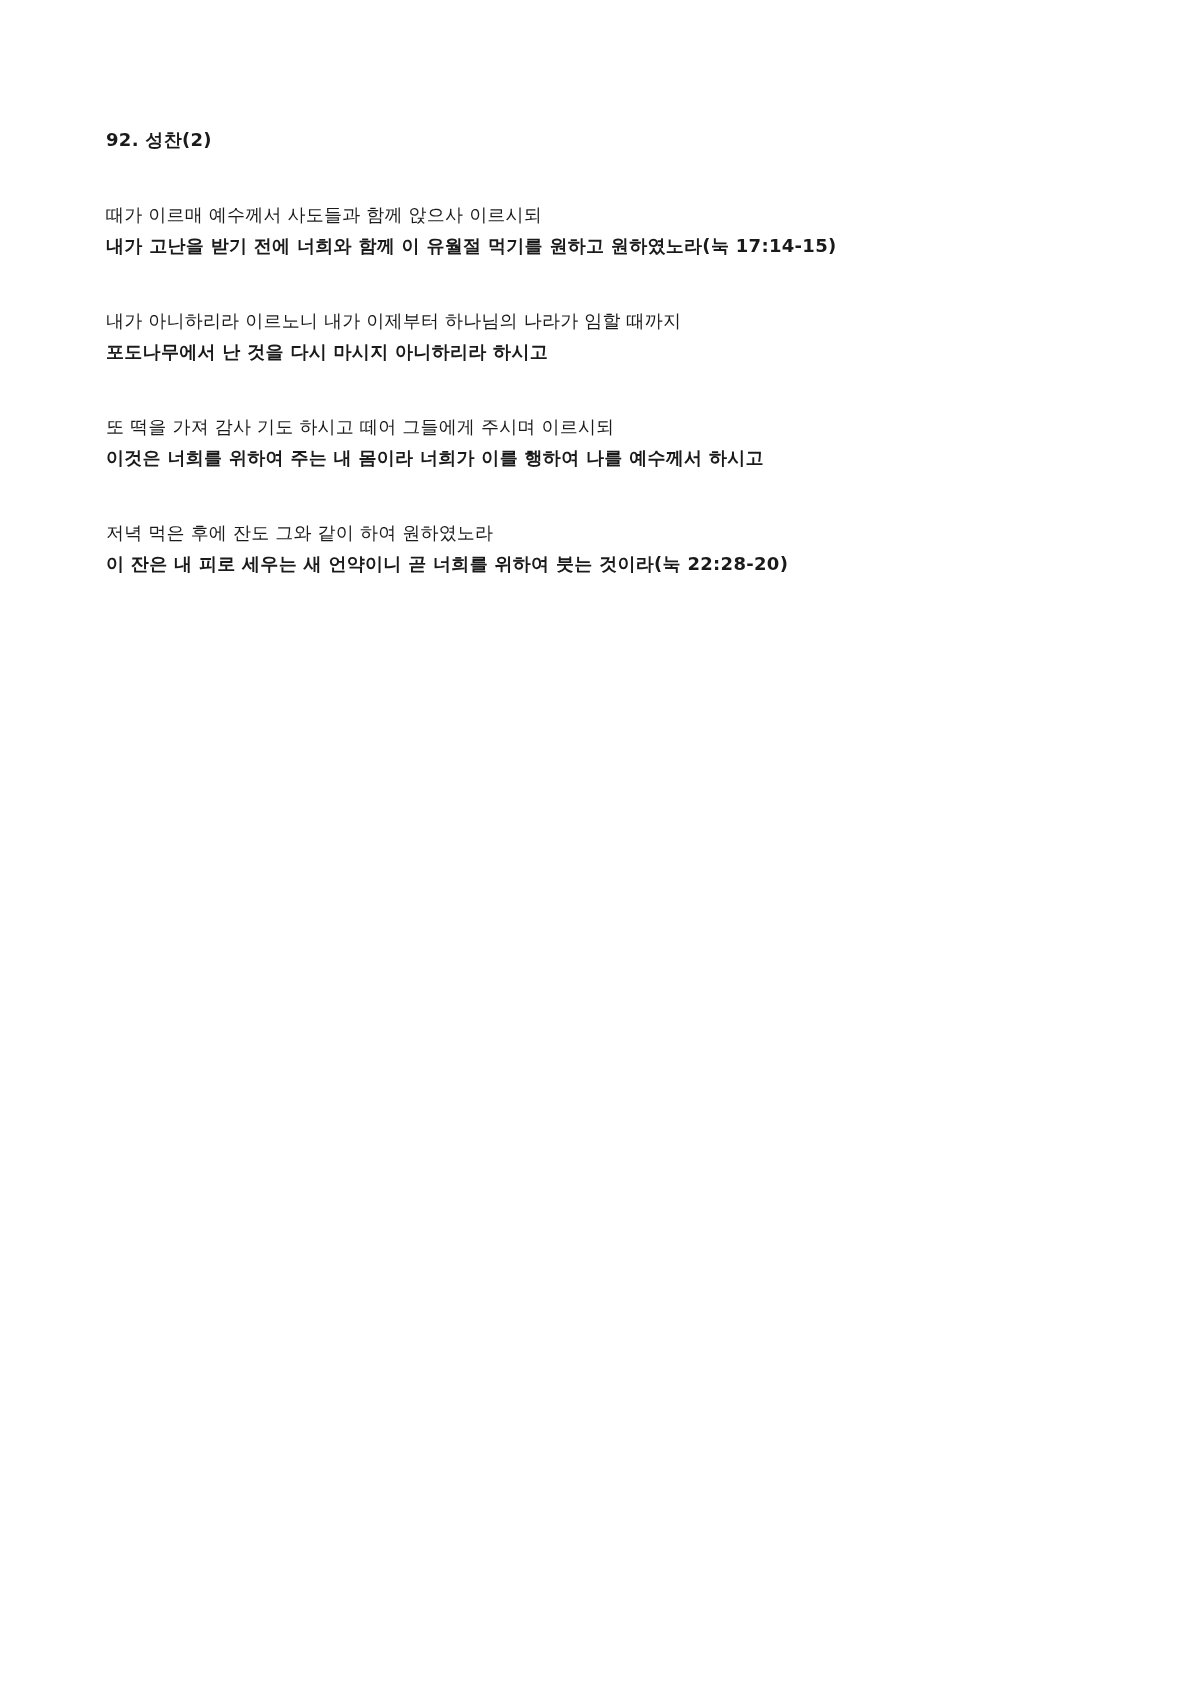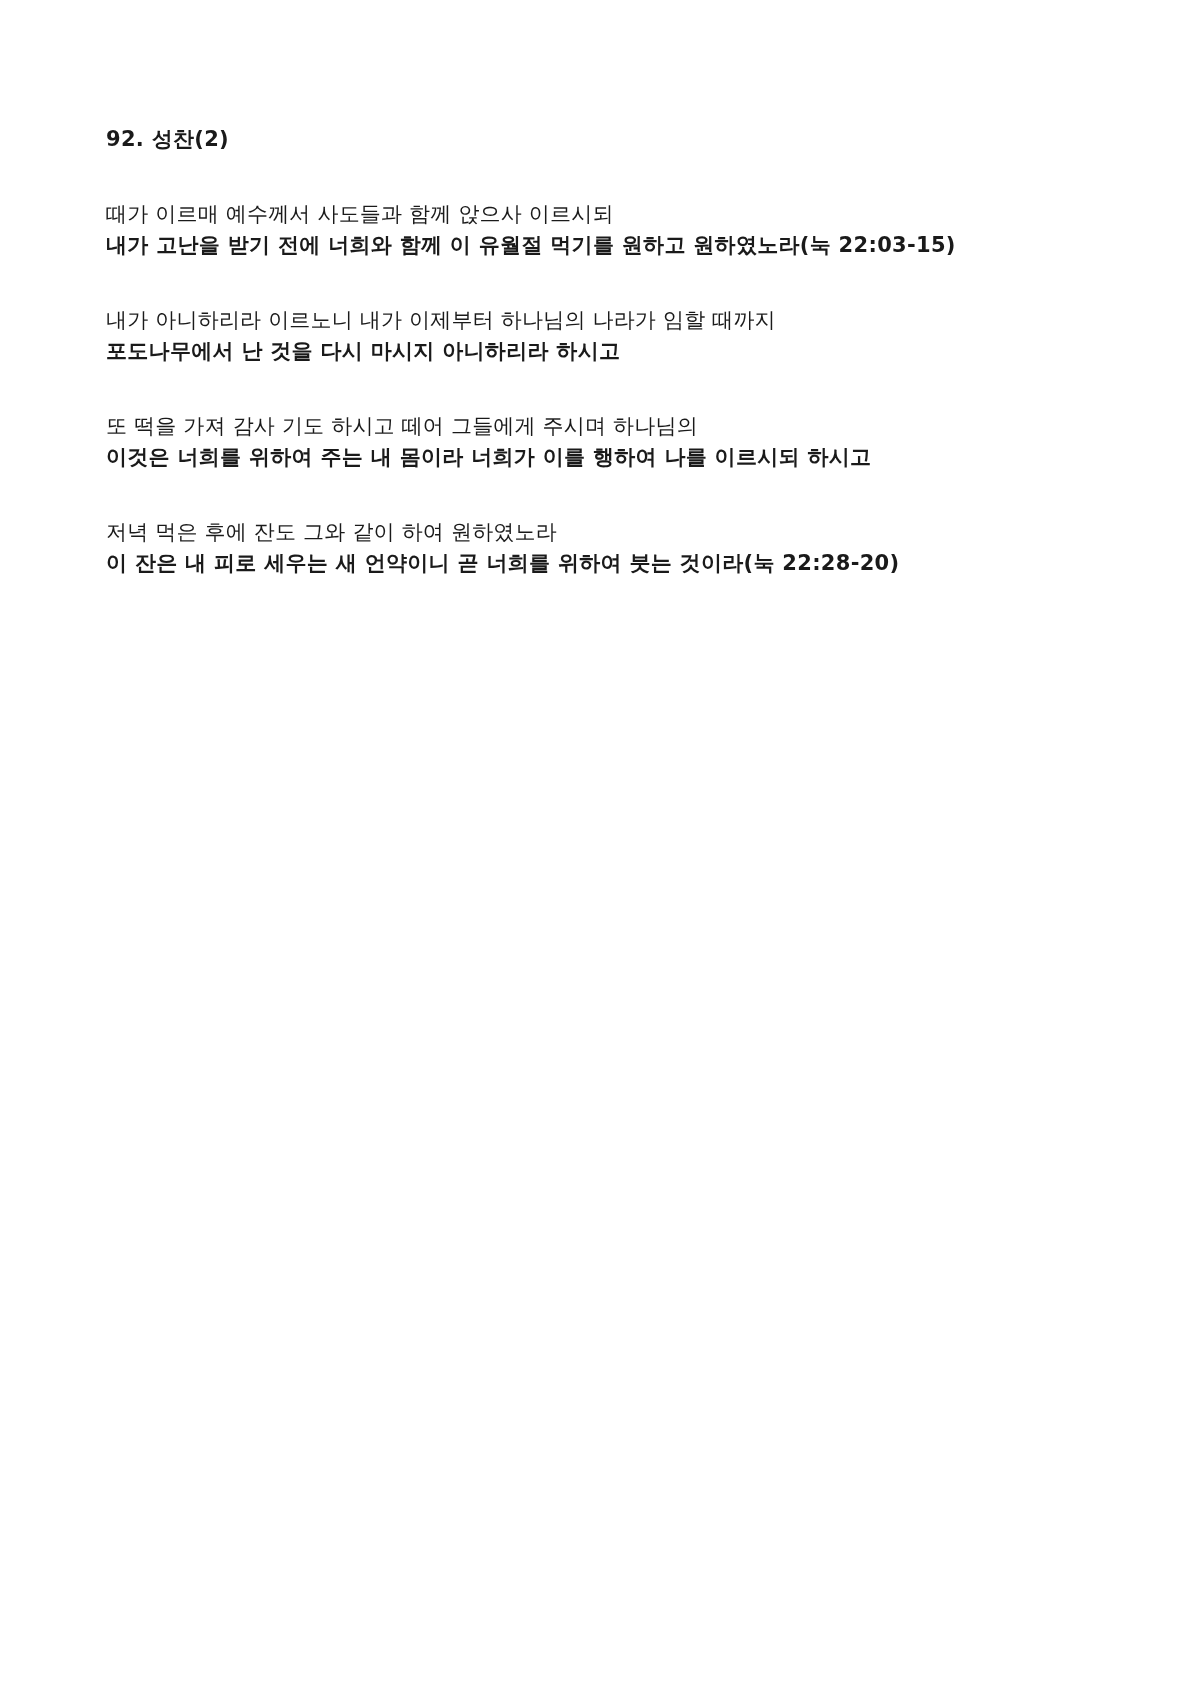--- a/index.html
+++ b/index.html
@@ -18,21 +18,21 @@
     position: relative;
     width: 1190px;
     height: 1682px;
     box-sizing: border-box;
     padding: 124px 110px 80px 106px;
   }
   .doc-body {
     display: block;
   }
   .line {
-    font-size: 21px;
+    font-size: 18px;
     line-height: 31px;
     letter-spacing: 0.2px;
     white-space: pre-wrap;
     word-break: keep-all;
   }
   .line.title {
     font-weight: 700;
     letter-spacing: 0.3px;
   }
   .line.bold {
@@ -44,21 +44,21 @@
     margin-top: 44px;
   }
 </style>
 </head>
 <body>
 
 <div class="page">
   <div class="doc-body">
     <div class="line title">92. 성찬(2)</div>
     <div class="line plain">때가 이르매 예수께서 사도들과 함께 앉으사 이르시되</div>
-    <div class="line bold">내가 고난을 받기 전에 너희와 함께 이 유월절 먹기를 원하고 원하였노라(눅 22:03-15)</div>
+    <div class="line bold">내가 고난을 받기 전에 너희와 함께 이 유월절 먹기를 원하고 원하였노라(눅 17:14-15)</div>
     <div class="line plain">내가 아니하리라 이르노니 내가 이제부터 하나님의 나라가 임할 때까지</div>
     <div class="line bold">포도나무에서 난 것을 다시 마시지 아니하리라 하시고</div>
-    <div class="line plain">또 떡을 가져 감사 기도 하시고 떼어 그들에게 주시며 하나님의</div>
-    <div class="line bold">이것은 너희를 위하여 주는 내 몸이라 너희가 이를 행하여 나를 이르시되 하시고</div>
+    <div class="line plain">또 떡을 가져 감사 기도 하시고 떼어 그들에게 주시며 이르시되</div>
+    <div class="line bold">이것은 너희를 위하여 주는 내 몸이라 너희가 이를 행하여 나를 예수께서 하시고</div>
     <div class="line plain">저녁 먹은 후에 잔도 그와 같이 하여 원하였노라</div>
     <div class="line bold">이 잔은 내 피로 세우는 새 언약이니 곧 너희를 위하여 붓는 것이라(눅 22:28-20)</div>
   </div>
 </div>
 
 </body></html>

